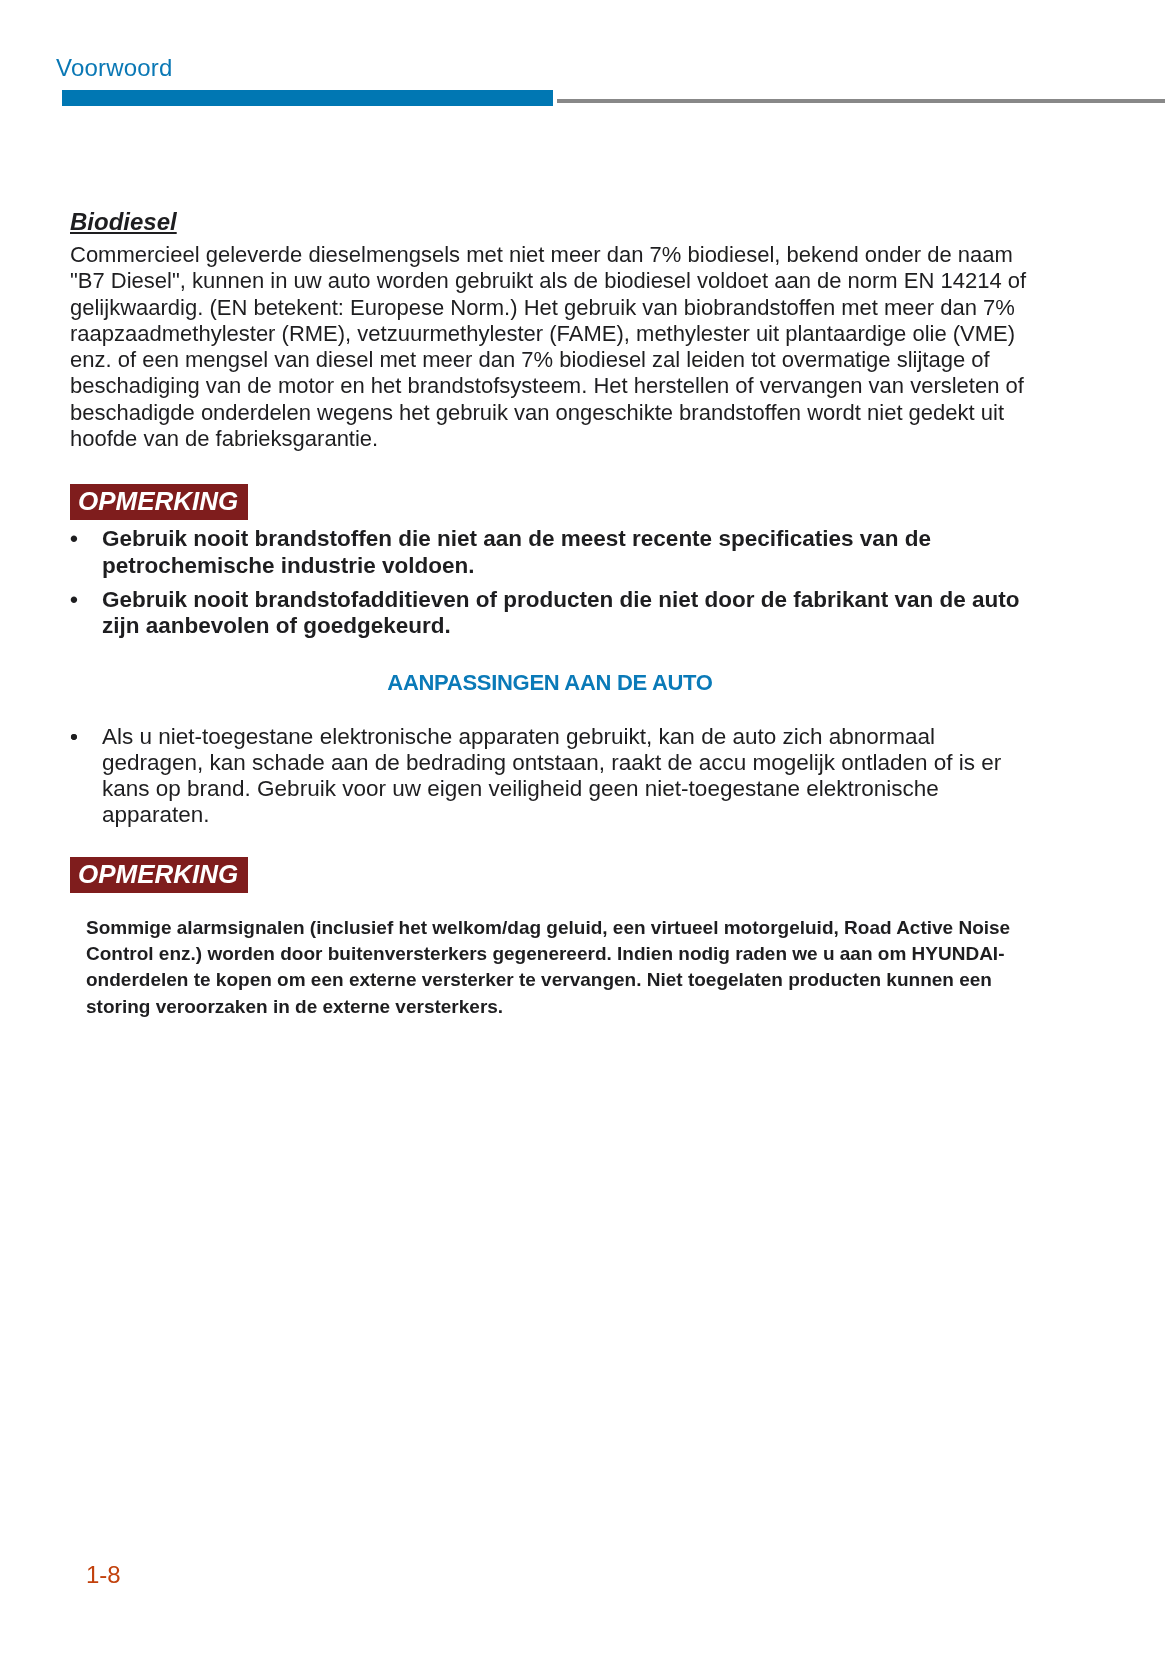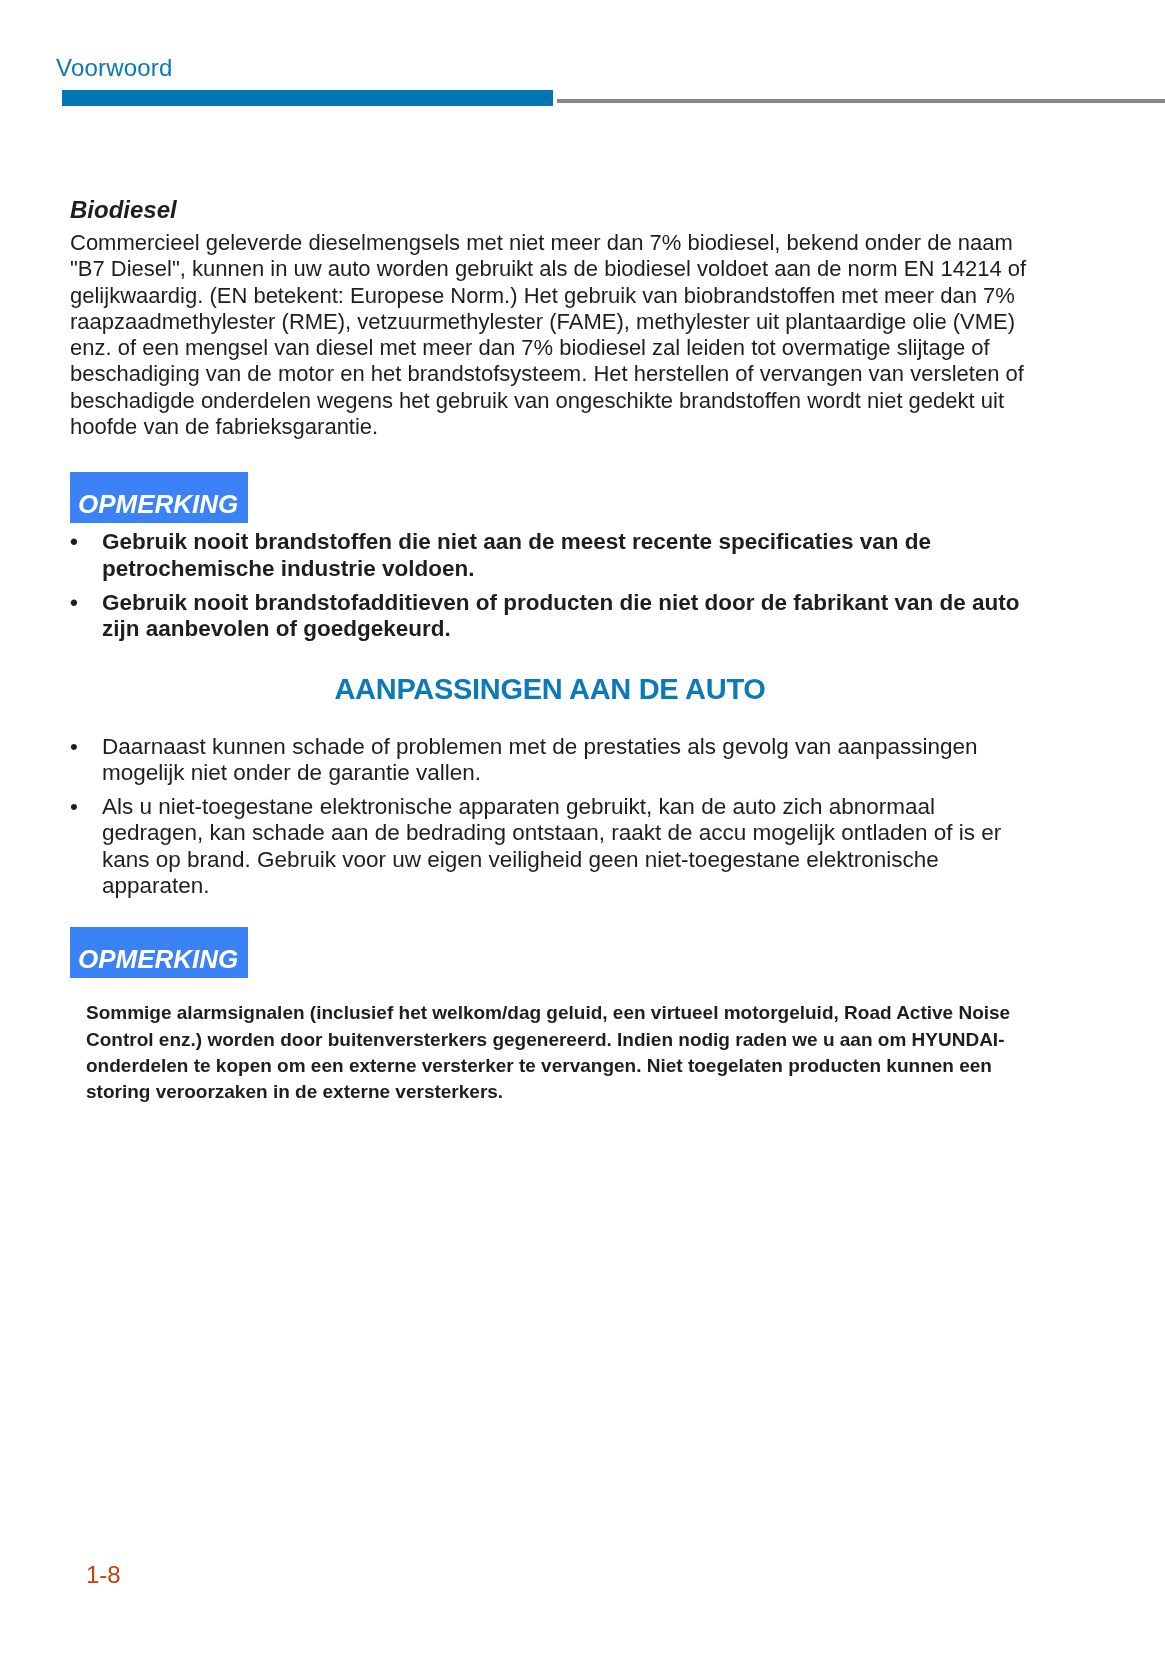--- a/index.html
+++ b/index.html
@@ -38,37 +38,38 @@
     .content {
       position: absolute;
       left: 70px;
       top: 192px;
       width: 960px;
     }
     .subheading {
       font-size: 24px;
       font-weight: bold;
       font-style: italic;
-      margin: 4px 0 6px 0;
+      margin: 16px 0 6px 0;
       color: #1e1e20;
+      text-decoration: underline;
     }
     .body-text {
       font-size: 22px;
       line-height: 26.3px;
       margin: 0;
       color: #1e1e20;
     }
     .note-label {
       display: inline-block;
-      background: #3b82f6;
+      background: #7f1d1d;
       color: #ffffff;
       font-weight: bold;
       font-style: italic;
       font-size: 26px;
-      padding: 16px 10px 3px 8px;
+      padding: 1px 10px 3px 8px;
       line-height: 32px;
       margin-bottom: 6px;
     }
     .bullet-list {
       list-style: none;
       margin: 0;
       padding: 0;
     }
     .bullet-list li {
       position: relative;
@@ -83,21 +84,21 @@
       top: 0;
       width: 12px;
     }
     .bullet-list.bold li { font-weight: bold; }
     .sub-para {
       margin-top: 8px;
       display: block;
     }
     .section-title {
       text-align: center;
-      font-size: 29px;
+      font-size: 22px;
       font-weight: bold;
       color: #0a7ab8;
       margin: 0;
       letter-spacing: -0.3px;
     }
     .bold-para {
       font-size: 19px;
       line-height: 26.3px;
       font-weight: bold;
       margin: 16px;
@@ -138,21 +139,20 @@
 
   <div style="height:22px"></div>
 
   <h2 class="section-title">AANPASSINGEN AAN DE AUTO</h2>
 
   <div style="height:20px"></div>
 
   <ul class="bullet-list">
     <li>
       <span class="bullet">•</span>
-      <span class="sub-para">Daarnaast kunnen schade of problemen met de prestaties als gevolg van aanpassingen mogelijk niet onder de garantie vallen.</span>
     </li>
     <li>
       <span class="bullet">•</span>
       <span>Als u niet-toegestane elektronische apparaten gebruikt, kan de auto zich abnormaal gedragen, kan schade aan de bedrading ontstaan, raakt de accu mogelijk ontladen of is er kans op brand. Gebruik voor uw eigen veiligheid geen niet-toegestane elektronische apparaten.</span>
     </li>
   </ul>
 
   <div style="height:20px"></div>
 
   <div class="note-label">OPMERKING</div>

